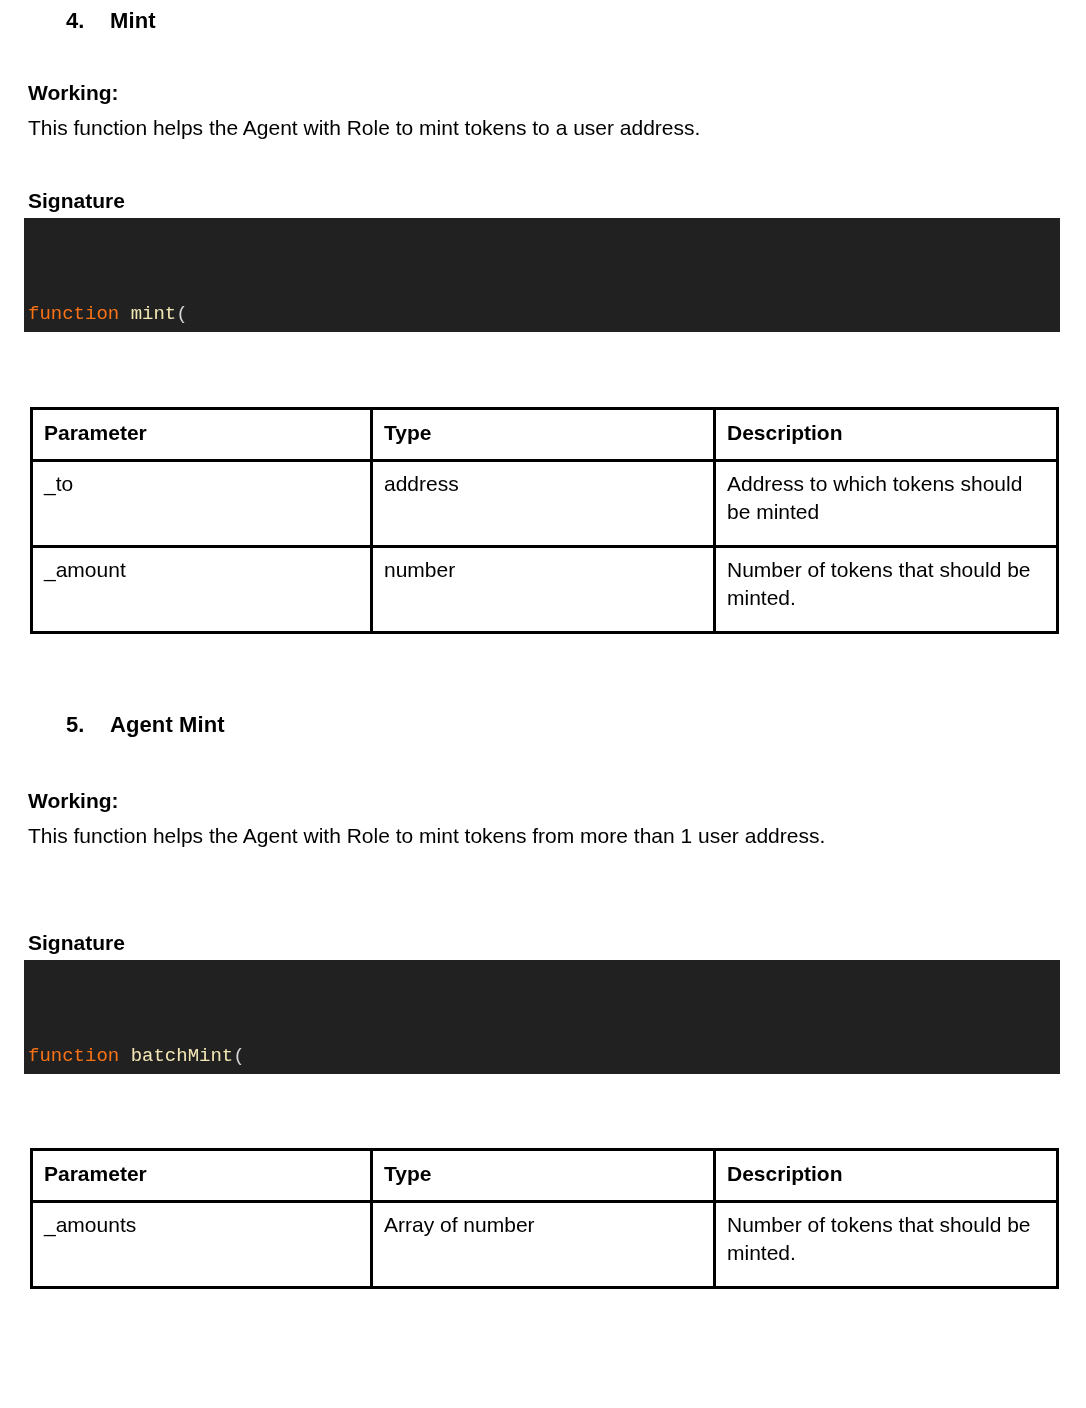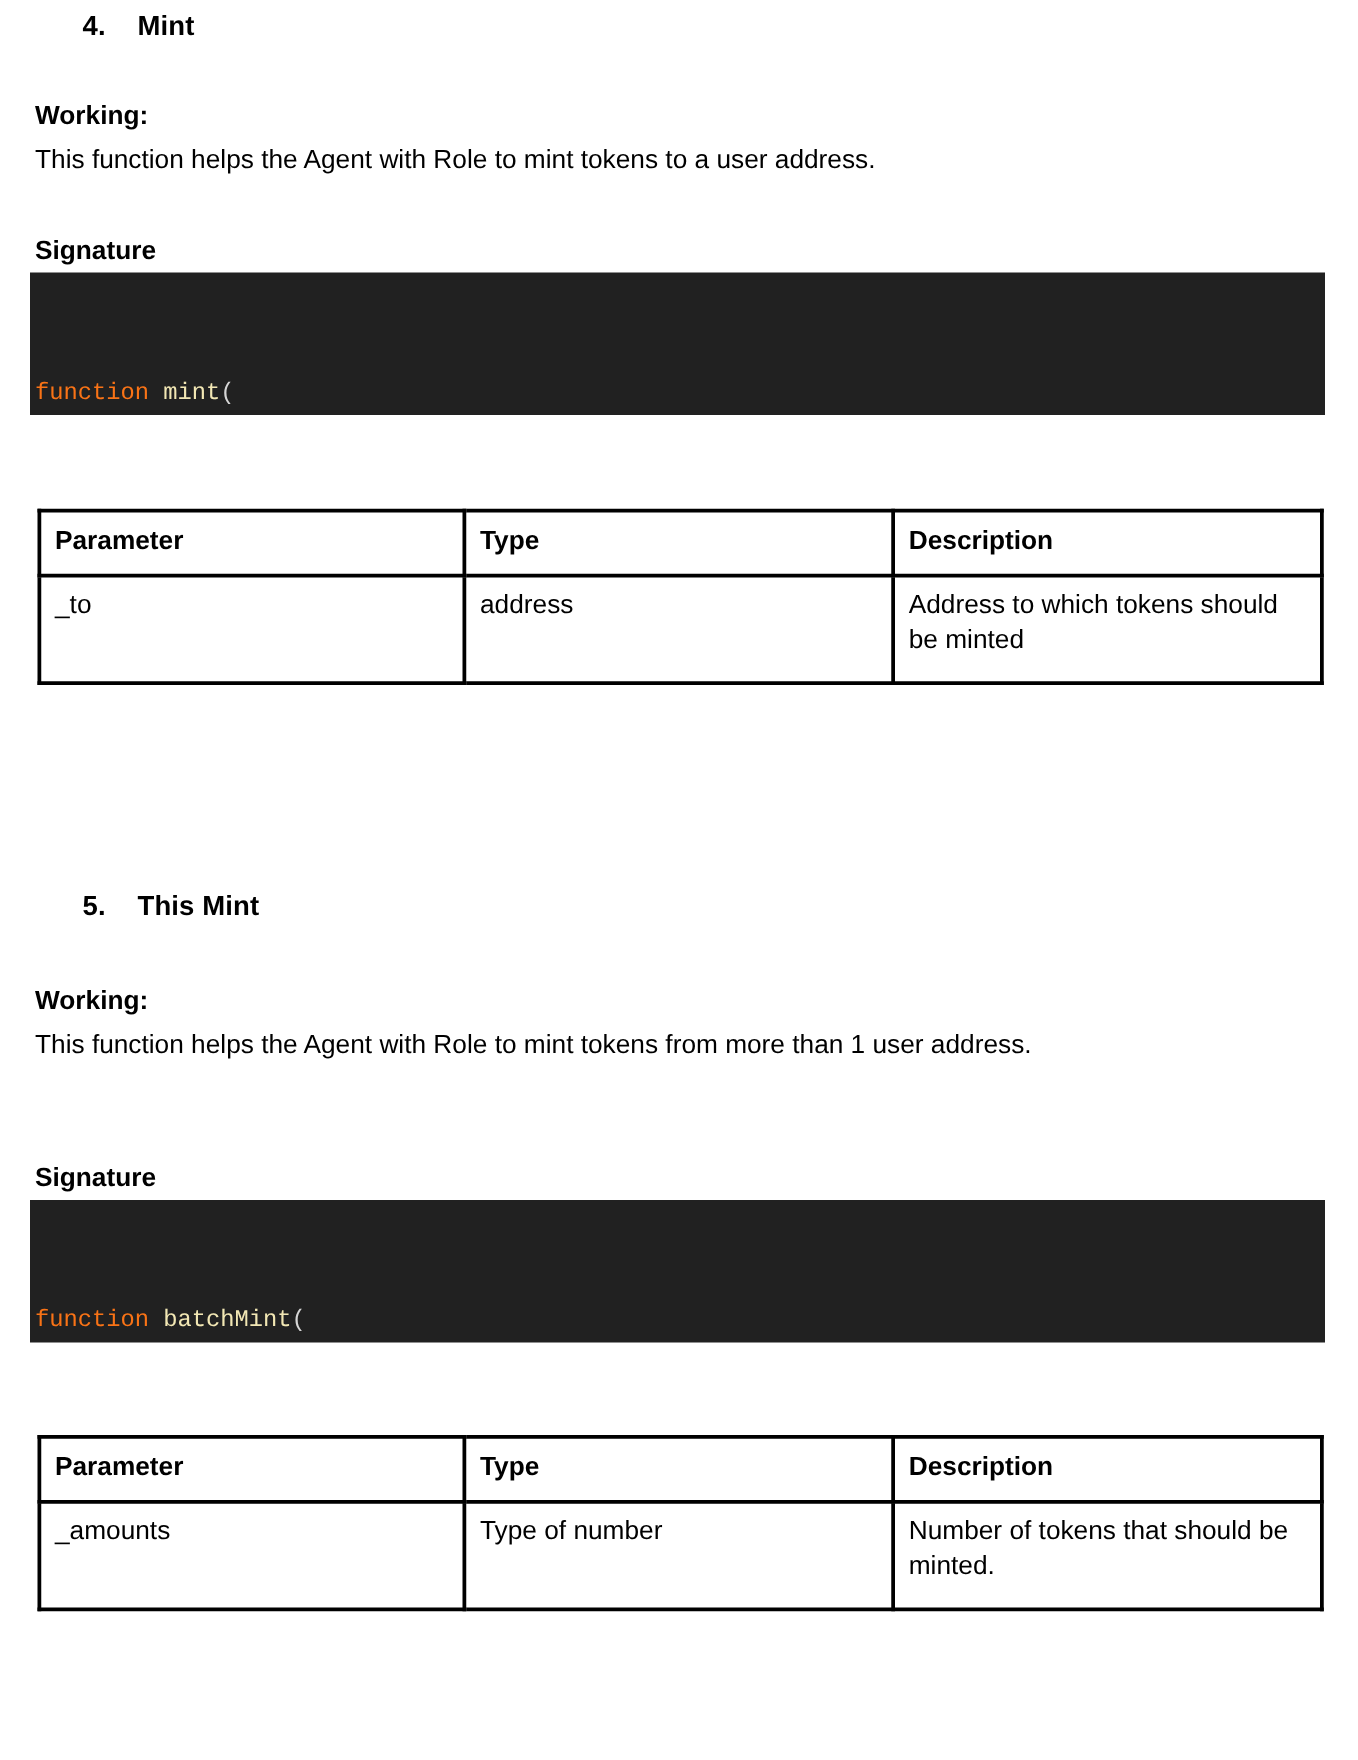--- a/index.html
+++ b/index.html
@@ -141,28 +141,33 @@
           <th class="col-type">Type</th>
           <th class="col-desc">Description</th>
         </tr>
       </thead>
       <tbody>
         <tr>
           <td class="col-param cell-2line">_to</td>
           <td class="col-type cell-2line">address</td>
           <td class="col-desc cell-2line">Address to which tokens should be minted</td>
         </tr>
+        <tr>
+          <td class="col-param cell-2line">_amount</td>
+          <td class="col-type cell-2line">number</td>
+          <td class="col-desc cell-2line">Number of tokens that should be minted.</td>
+        </tr>
       </tbody>
     </table>
   </div>
 
   <div class="blk" style="left:66px; top:712px; width:900px;">
     <div class="section-heading">
       <span class="section-num">5.</span>
-      <span class="section-title">This Mint</span>
+      <span class="section-title">Agent Mint</span>
     </div>
   </div>
 
   <div class="blk sub-heading" style="left:28px; top:788px;">Working:</div>
 
   <div class="blk body-text" style="left:28px; top:822px; width:952px;">This function helps the Agent with Role to mint tokens from more than 1 user address.</div>
 
   <div class="blk sub-heading" style="left:28px; top:930px;">Signature</div>
 
   <div class="blk code-block" style="left:24px; top:960px; width:1036px; height:114px;">
@@ -176,20 +181,20 @@
       <thead>
         <tr class="hdr-row">
           <th class="col-param">Parameter</th>
           <th class="col-type">Type</th>
           <th class="col-desc">Description</th>
         </tr>
       </thead>
       <tbody>
         <tr>
           <td class="col-param cell-2line">_amounts</td>
-          <td class="col-type cell-2line">Type of number</td>
+          <td class="col-type cell-2line">Array of number</td>
           <td class="col-desc cell-2line">Number of tokens that should be minted.</td>
         </tr>
       </tbody>
     </table>
   </div>
 
 </div>
 
 </body></html>

